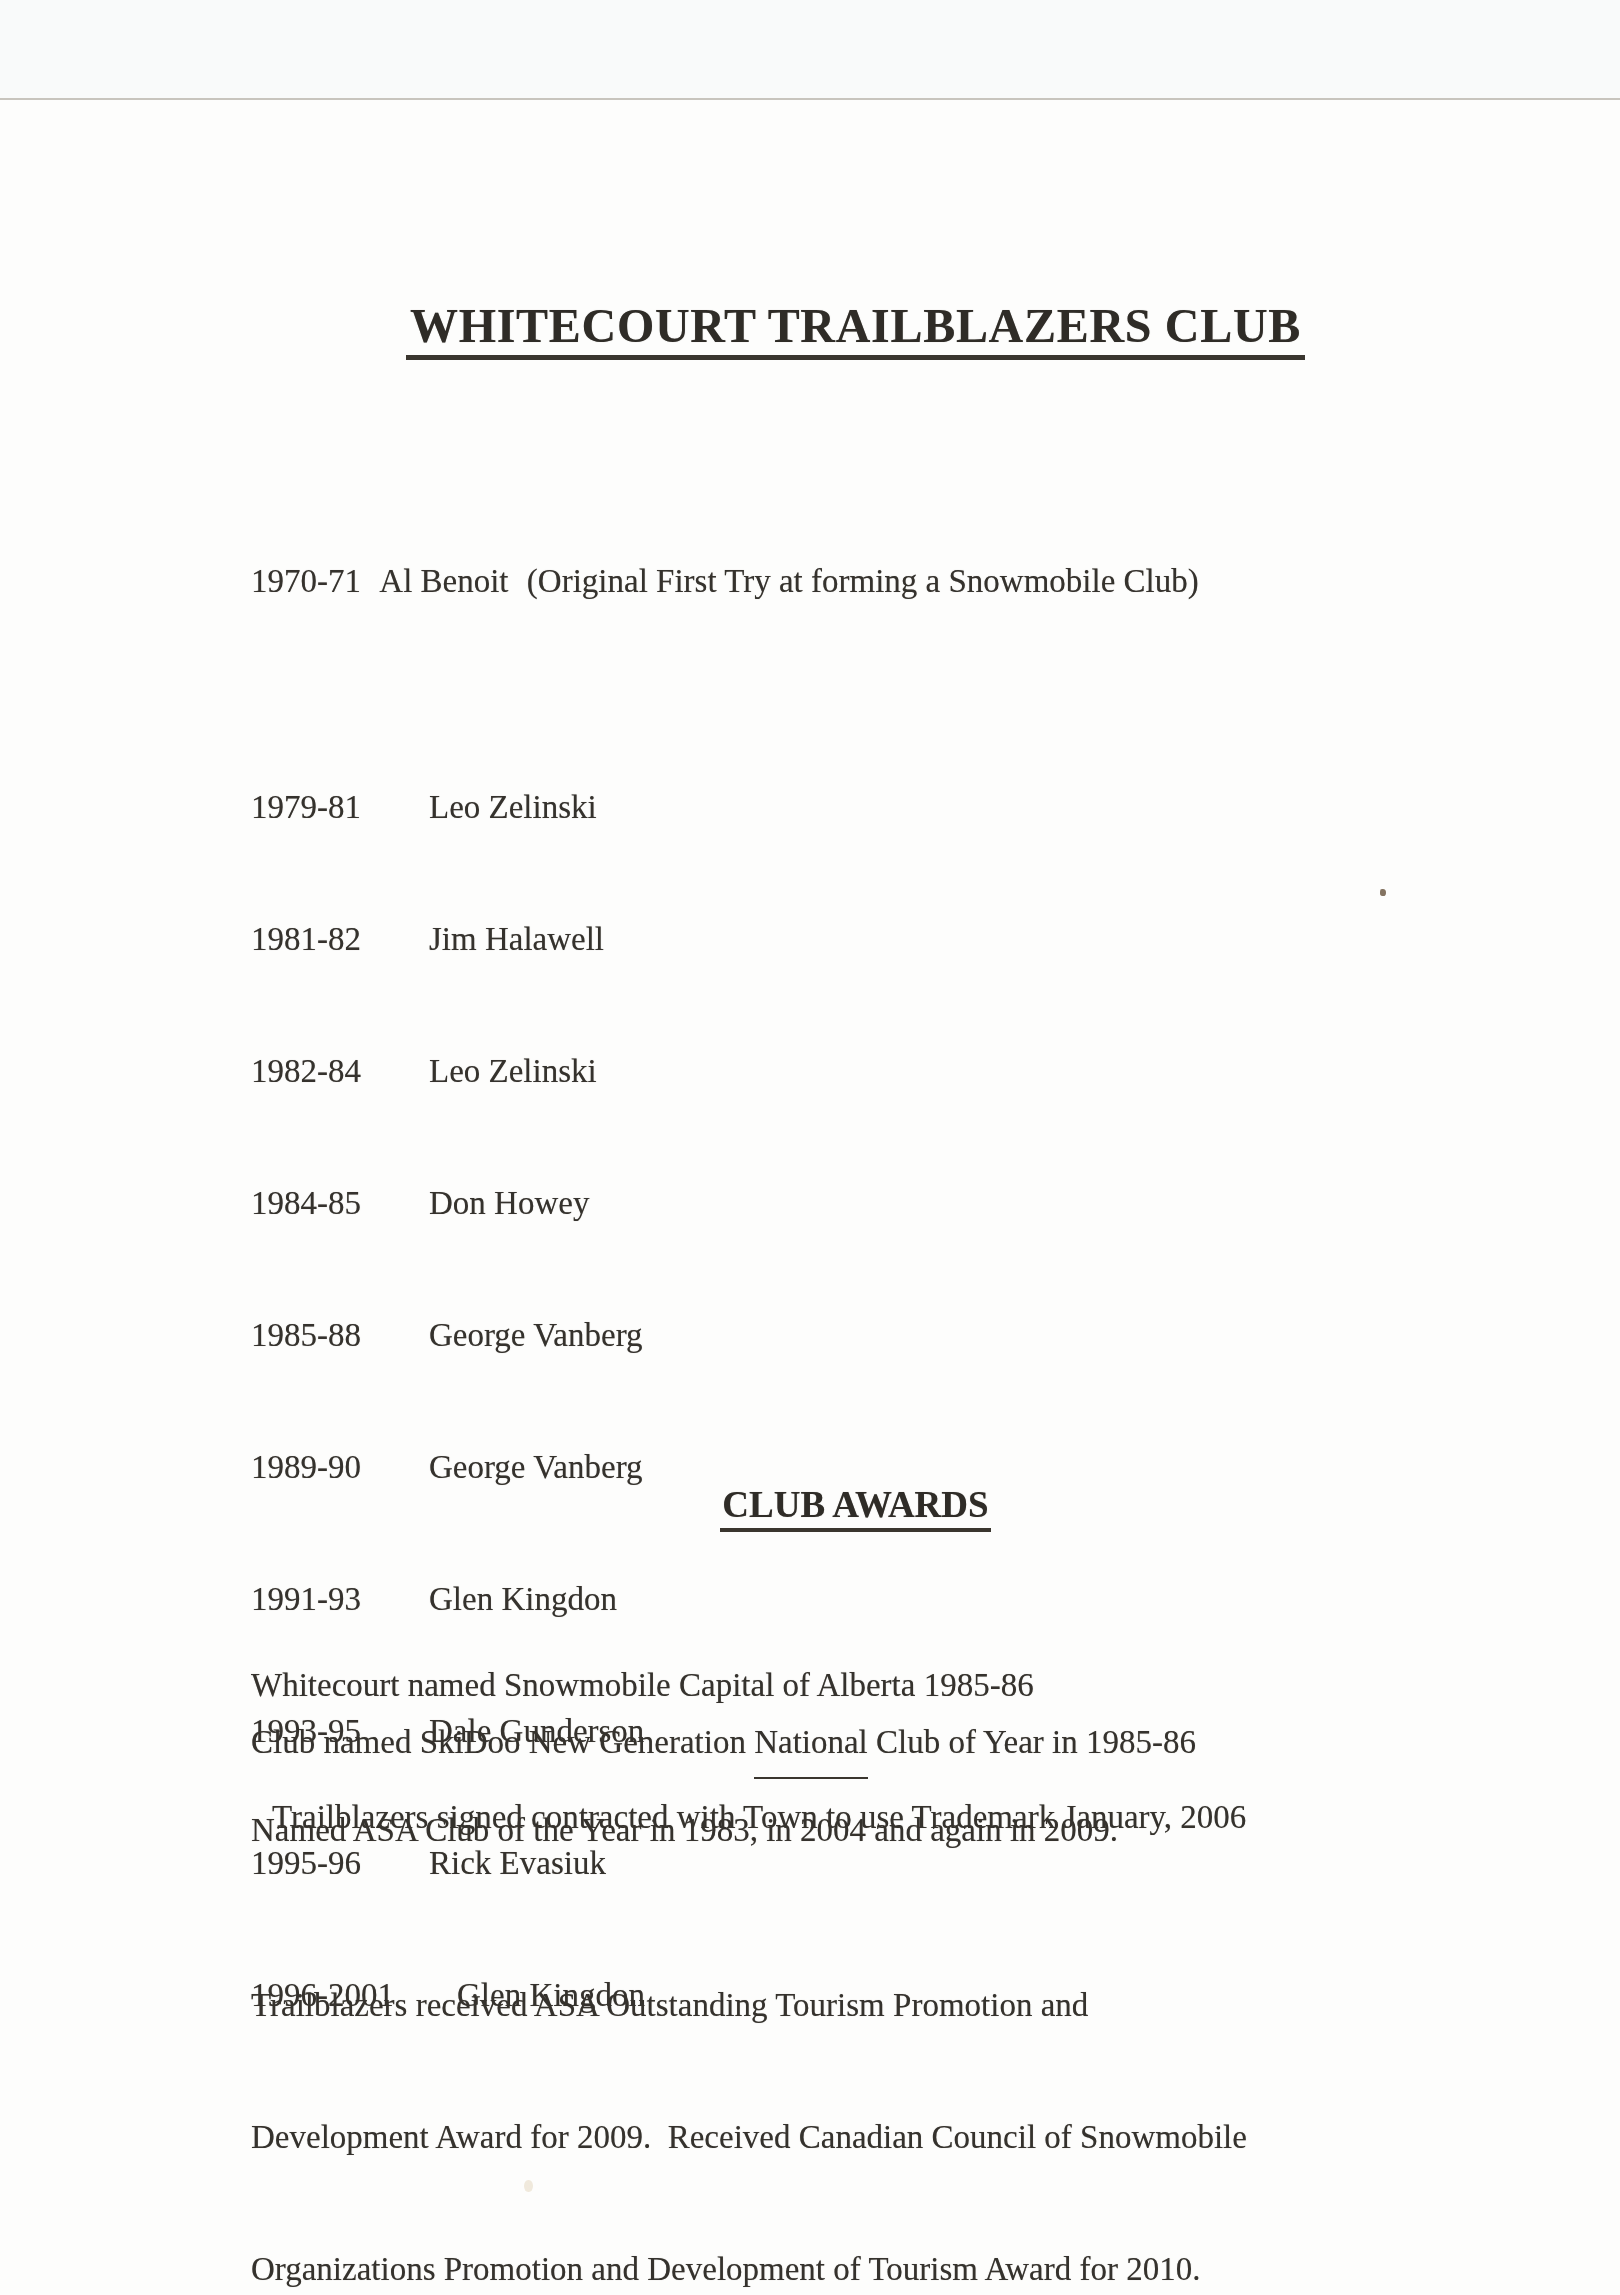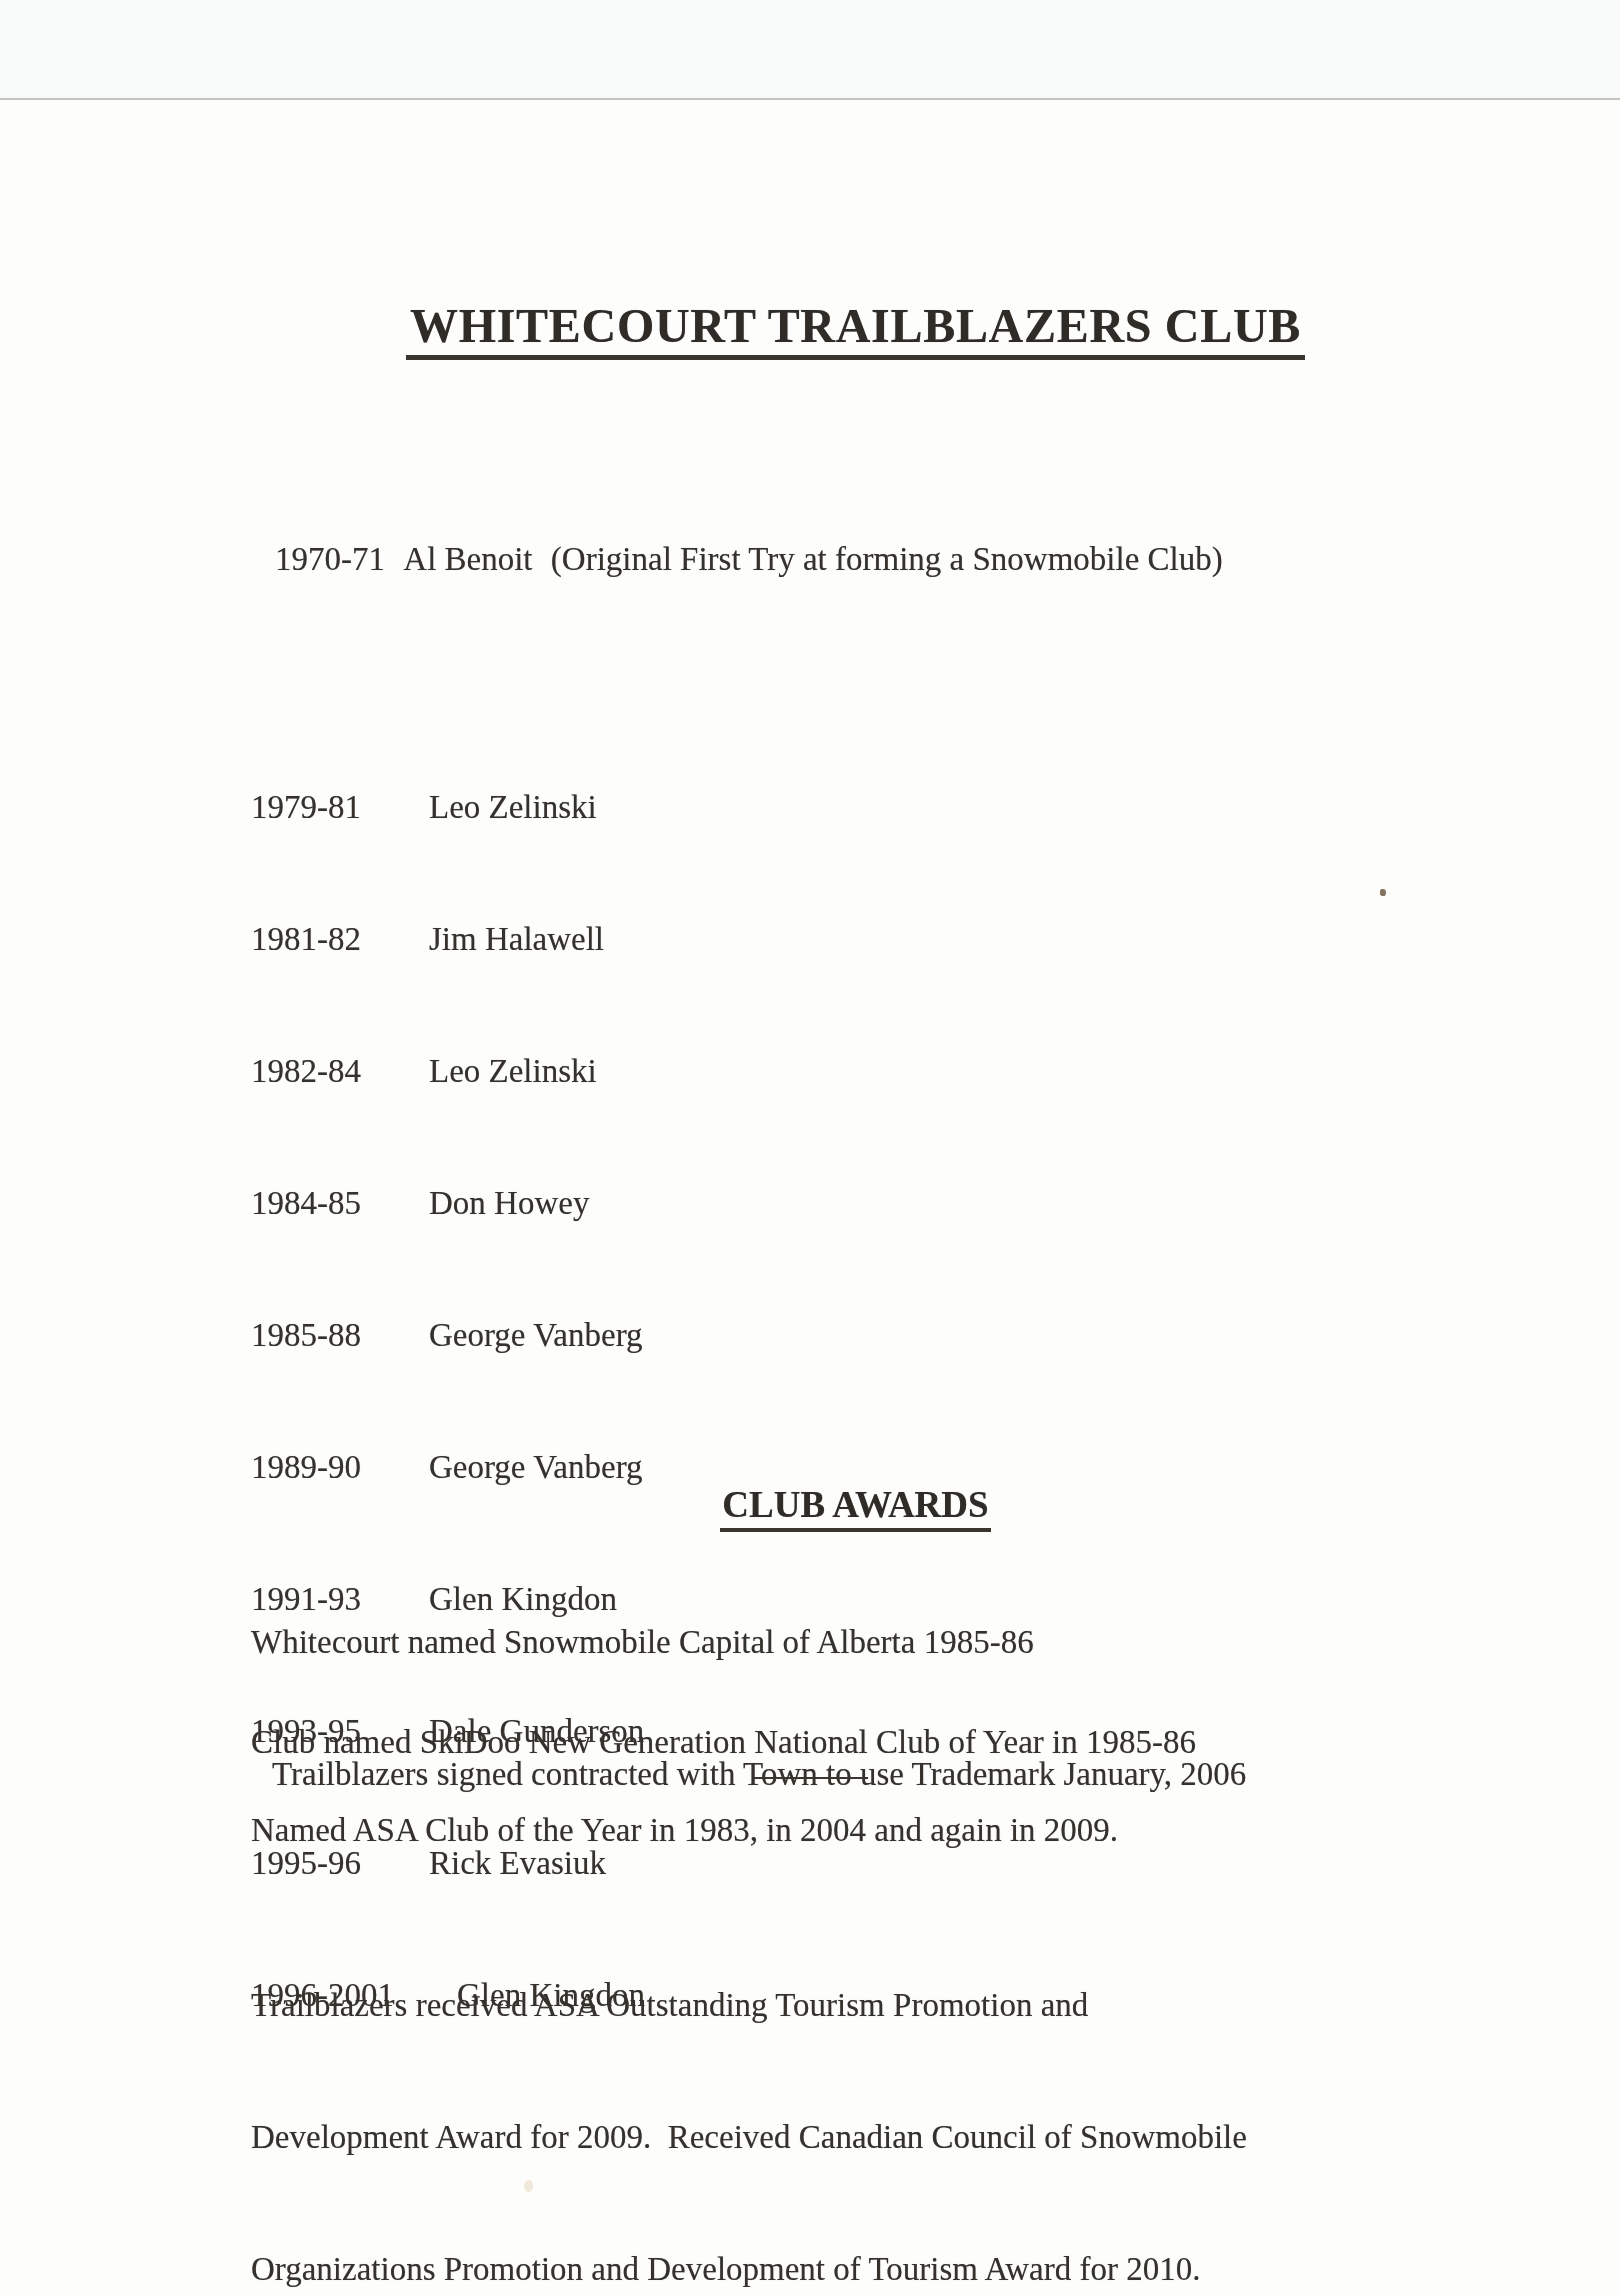--- a/index.html
+++ b/index.html
@@ -72,32 +72,32 @@
     border-bottom: 4.6px solid #3a362f;
   }
   
   .bodyline, .para, .list {
     position: absolute;
     left: 251px;
     font-size: 33px;
     line-height: 44px;
     white-space: pre-wrap;
   }
-  .first-entry { top: 537px; margin-left: 24px; }
+  .first-entry { top: 559px; }
   .gap { margin-left: 18.3px; }
   .list { top: 697px; }
   .row { height: 44px; }
   .row .year {
     display: inline-block;
     width: 178px;
   }
   .row.wide .year {
     width: 206px;
   }
-  .p-capital { top: 1532px; }
+  .p-capital { top: 1575px; }
   .p-capital .indent { padding-left: 21px; }
   .p-skidoo { top: 1720px; }
   .p-asa { top: 1808px; }
   .p-tourism { top: 1895px; }
   .word-underline {
     border-bottom: 2.6px solid #3a362f;
     padding-bottom: 17px;
   }
   
   .speck-brown {

